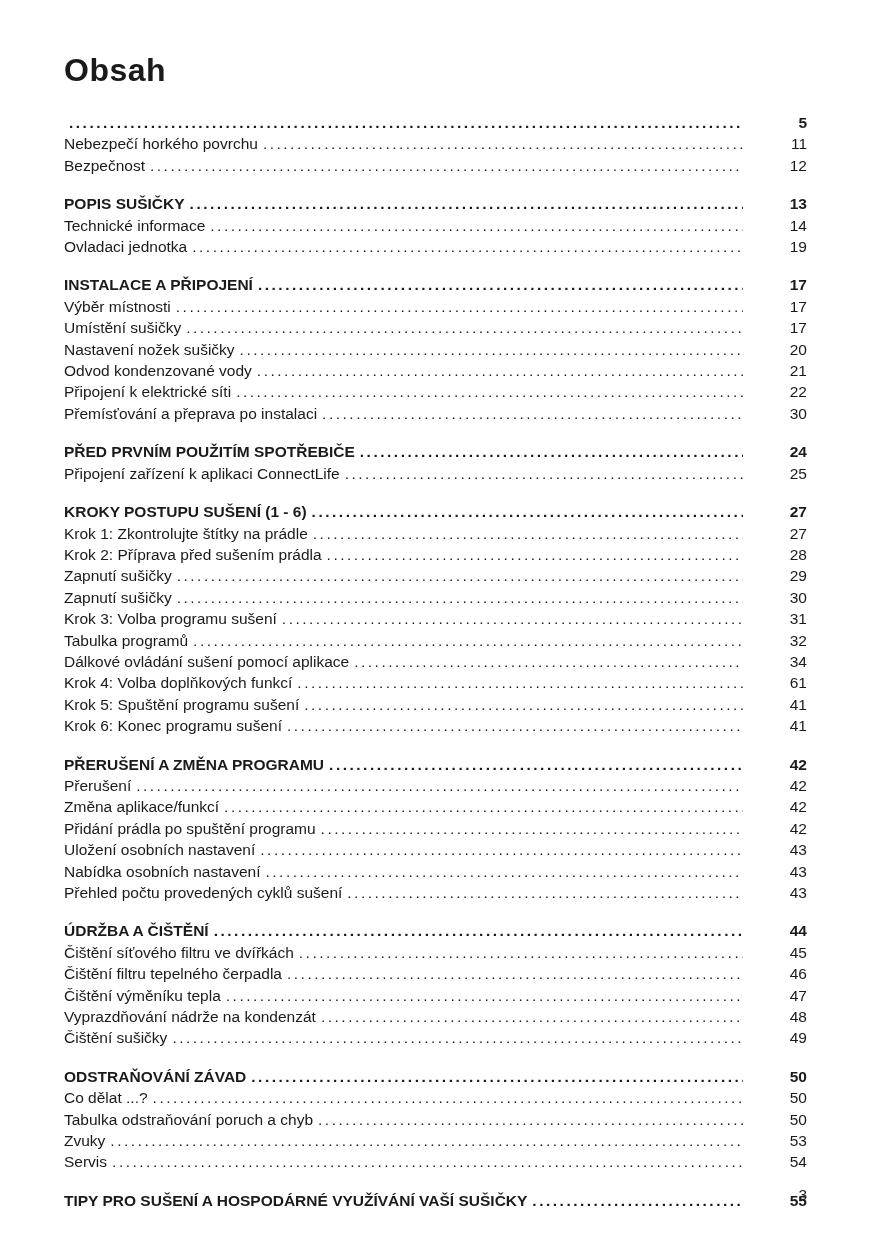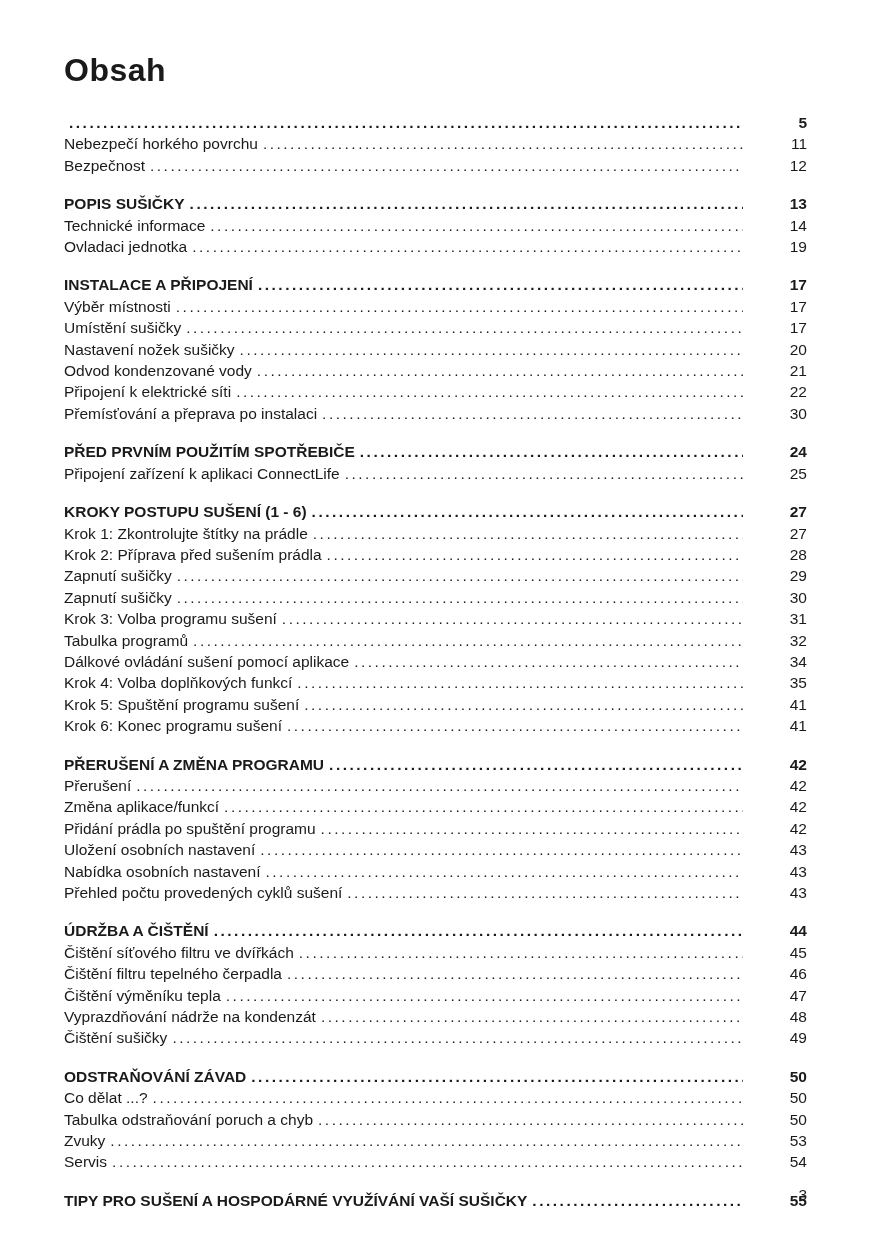--- a/index.html
+++ b/index.html
@@ -195,21 +195,21 @@
             <span class="toc-page">32</span>
           </div>
           <div class="toc-row">
             <span class="toc-label">Dálkové ovládání sušení pomocí aplikace</span>
             <span class="dots"></span>
             <span class="toc-page">34</span>
           </div>
           <div class="toc-row">
             <span class="toc-label">Krok 4: Volba doplňkových funkcí</span>
             <span class="dots"></span>
-            <span class="toc-page">35</span>
+            <span class="toc-page">61</span>
           </div>
           <div class="toc-row">
             <span class="toc-label">Krok 5: Spuštění programu sušení</span>
             <span class="dots"></span>
             <span class="toc-page">41</span>
           </div>
           <div class="toc-row">
             <span class="toc-label">Krok 6: Konec programu sušení</span>
             <span class="dots"></span>
             <span class="toc-page">41</span>

